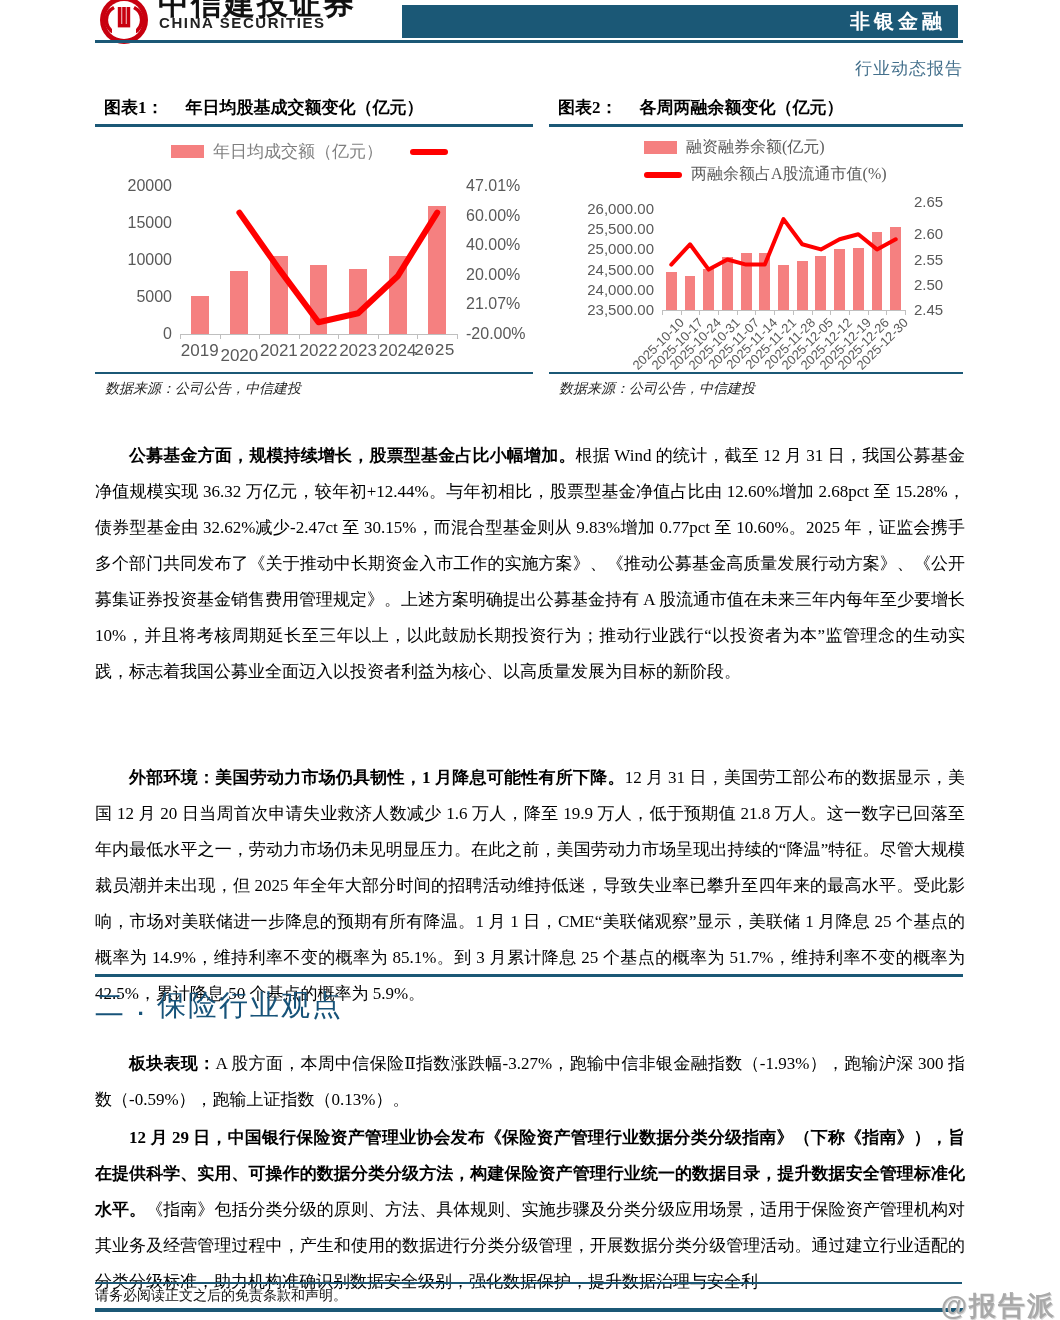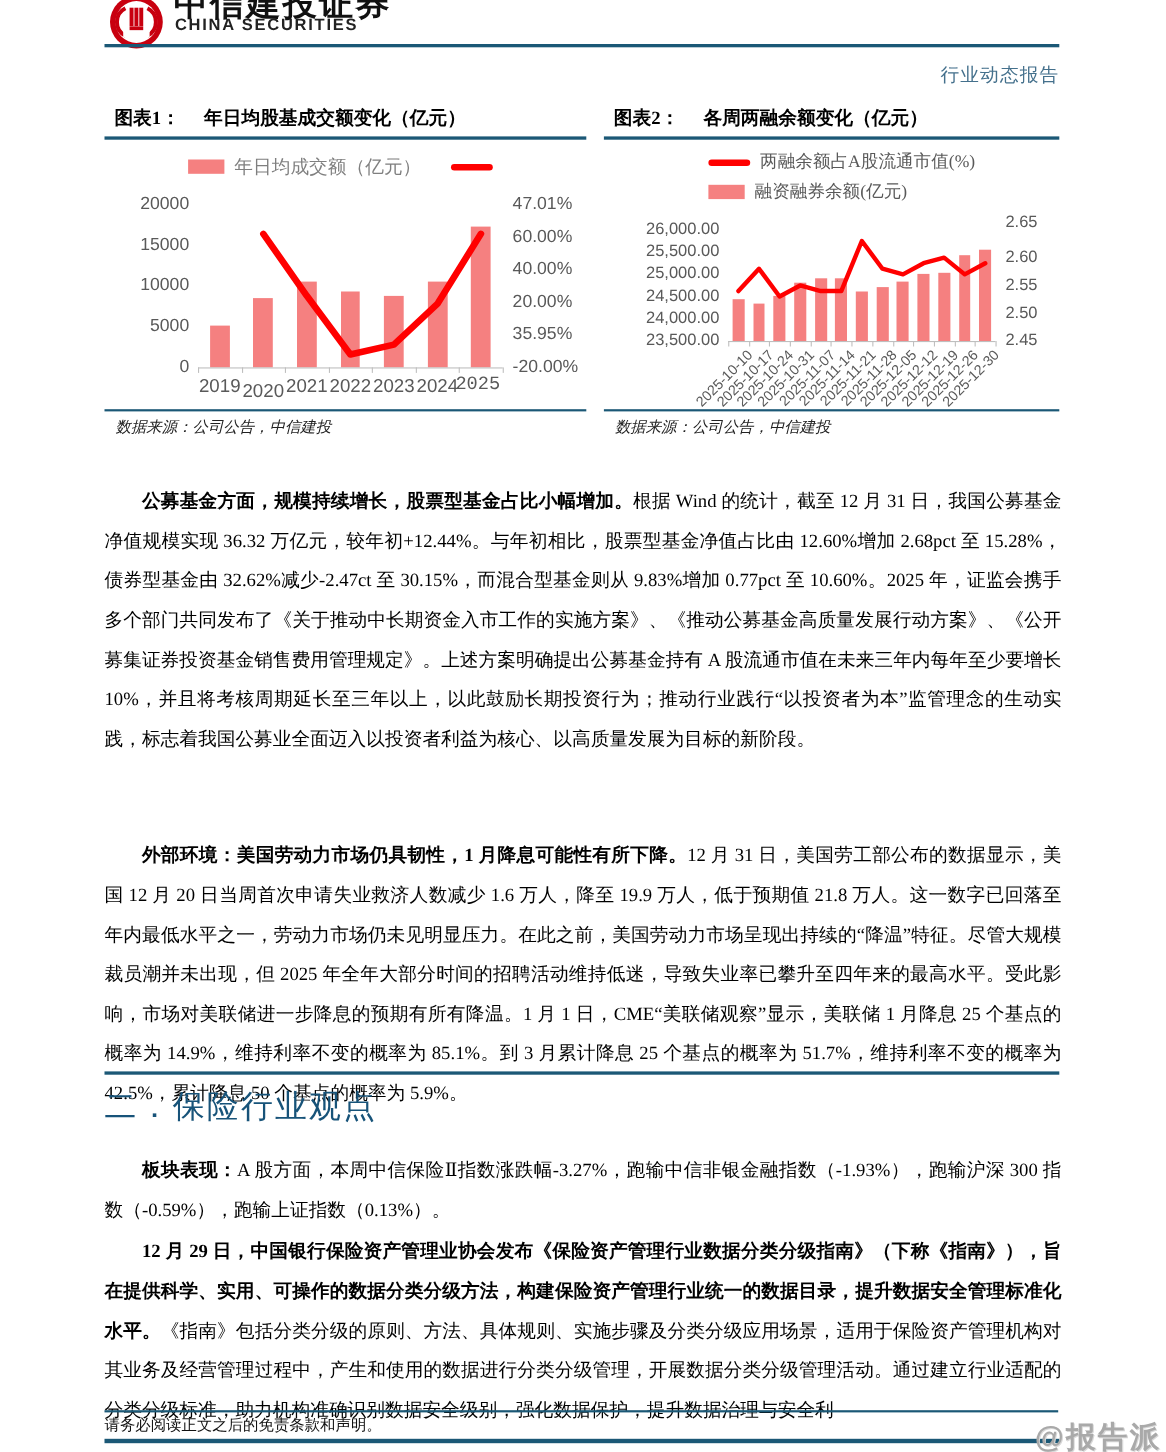--- a/index.html
+++ b/index.html
@@ -77,20 +77,21 @@
       <rect x="24.2" y="13" width="3.6" height="17" fill="#C8000F"></rect>
       <rect x="28.6" y="13" width="3.6" height="17" fill="#C8000F"></rect>
       <path d="M16,13.5 a14,14 0 0 0 0,25" fill="none" stroke="#C8000F" stroke-width="3.6"></path>
       <path d="M36,13.5 a14,14 0 0 1 0,25" fill="none" stroke="#C8000F" stroke-width="3.6"></path>
       <rect x="14" y="30" width="24" height="10" fill="#ffffff"></rect>
       <rect x="19.8" y="30" width="12.4" height="3.4" fill="#C8000F"></rect>
     </svg>
   </div>
   <div class="logo-cn">中信建投证券</div>
   <div class="logo-en">CHINA SECURITIES</div>
+  <div class="cat-banner">非银金融</div>
   <div class="header-rule"></div>
   <div class="report-type">行业动态报告</div>
 
   <div class="fig" id="fig1">
     <div class="fig-title-row">
       <span>图表1：</span><span class="fig-title">年日均股基成交额变化（亿元）</span>
     </div>
     <div class="fig-rule top"></div>
     <div class="chart" id="chart1">
       <div class="legend-center">
@@ -110,21 +111,21 @@
           <svg width="277" height="148" style="position: absolute; left: 0px; top: 0px; overflow: visible;">
             <polyline points="59.4,26.6 98.9,82.9 138.5,136.2 178.1,127.3 217.6,90.3 257.2,26.6" fill="none" stroke="#FF0000" stroke-width="6" stroke-linejoin="round" stroke-linecap="round"></polyline>
           </svg>
         </div>
     <div class="tick tick-left" style="right: 361px; top: 193px;">0</div>
         <div class="tick tick-left" style="right: 361px; top: 156px;">5000</div>
         <div class="tick tick-left" style="right: 361px; top: 119px;">10000</div>
         <div class="tick tick-left" style="right: 361px; top: 82px;">15000</div>
         <div class="tick tick-left" style="right: 361px; top: 45px;">20000</div>
         <div class="tick" style="left: 371px; top: 193px;">-20.00%</div>
-        <div class="tick" style="left: 371px; top: 163.4px;">35.95%</div>
+        <div class="tick" style="left: 371px; top: 163.4px;">21.07%</div>
         <div class="tick" style="left: 371px; top: 133.8px;">20.00%</div>
         <div class="tick" style="left: 371px; top: 104.2px;">40.00%</div>
         <div class="tick" style="left: 371px; top: 74.6px;">60.00%</div>
         <div class="tick" style="left: 371px; top: 45px;">47.01%</div>
         <div class="axis-line" style="left: 85px; top: 202px; width: 277px;"></div>
         <div class="axis-tick" style="left: 85px; top: 202px;"></div>
         <div class="axis-tick" style="left: 124.571px; top: 202px;"></div>
         <div class="axis-tick" style="left: 164.143px; top: 202px;"></div>
         <div class="axis-tick" style="left: 203.714px; top: 202px;"></div>
         <div class="axis-tick" style="left: 243.286px; top: 202px;"></div>
@@ -144,26 +145,26 @@
   </div>
 
   <div class="fig" id="fig2">
     <div class="fig-title-row">
       <span>图表2：</span><span class="fig-title">各周两融余额变化（亿元）</span>
     </div>
     <div class="fig-rule top"></div>
     <div class="chart" id="chart2">
       <div class="legend-rows">
         <div class="legend-row">
+          <span class="swatch-bar"></span>
+          <span class="legend-label">融资融券余额(亿元)</span>
+        </div>
+        <div class="legend-row">
           <span class="swatch-line"></span>
           <span class="legend-label">两融余额占A股流通市值(%)</span>
-        </div>
-        <div class="legend-row">
-          <span class="swatch-bar"></span>
-          <span class="legend-label">融资融券余额(亿元)</span>
         </div>
       </div>
       <div class="plot">
           <div class="bar" style="left: 3.92538px; width: 10.8415px; height: 38.38px;"></div>
           <div class="bar" style="left: 22.6177px; width: 10.8415px; height: 33.532px;"></div>
           <div class="bar" style="left: 41.31px; width: 10.8415px; height: 41.208px;"></div>
           <div class="bar" style="left: 60.0023px; width: 10.8415px; height: 52.52px;"></div>
           <div class="bar" style="left: 78.6946px; width: 10.8415px; height: 57.368px;"></div>
           <div class="bar" style="left: 97.3869px; width: 10.8415px; height: 57.368px;"></div>
           <div class="bar" style="left: 116.079px; width: 10.8415px; height: 45.248px;"></div>

